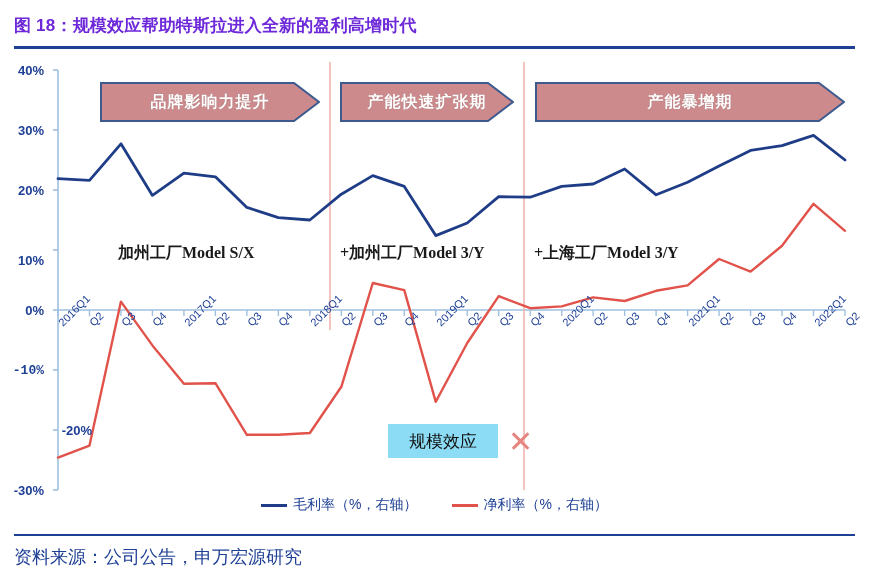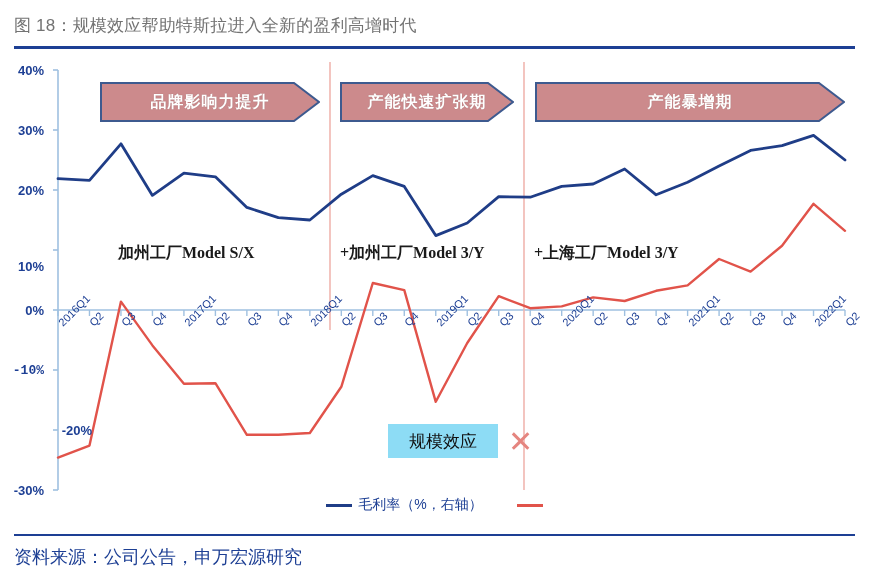--- a/index.html
+++ b/index.html
@@ -6,21 +6,21 @@
   body{
     width:869px;height:578px;background:#ffffff;
     font-family:"Liberation Sans","DejaVu Sans",sans-serif;
     overflow:hidden;position:relative;
   }
   #root{position:absolute;left:0;top:0;width:869px;height:578px;}
 
   
   .hdr{position:absolute;left:14px;top:14px;width:841px;}
   .hdr-title{
-    font-size:17px;font-weight:normal;color:#737373;letter-spacing:.2px;
+    font-size:17px;font-weight:bold;color:#6d28d9;letter-spacing:.2px;
     white-space:nowrap;
   }
   .hdr-rule{
     position:absolute;left:0;top:32px;width:841px;height:3px;background:#1d3f94;
   }
 
   
   .ftr-rule{position:absolute;left:14px;top:534px;width:841px;height:2px;background:#1d3f94;}
   .ftr-text{
     position:absolute;left:14px;top:545px;font-size:18px;color:#1d3f94;white-space:nowrap;
@@ -130,21 +130,21 @@
         <line x1="813.52" y1="310" x2="813.52" y2="316" stroke="#9fc0e0" stroke-width="1.4"></line>
         <line x1="845" y1="310" x2="845" y2="316" stroke="#9fc0e0" stroke-width="1.4"></line>
         <line x1="330" y1="62" x2="330" y2="330" stroke="#f0b6b0" stroke-width="1.6"></line>
         <line x1="524" y1="62" x2="524" y2="490" stroke="#f0b6b0" stroke-width="1.6"></line>
         <polyline points="58.00,178.60 89.48,180.40 120.96,143.80 152.44,195.40 183.92,173.20 215.40,176.80 246.88,207.40 278.36,217.60 309.84,220.00 341.32,194.20 372.80,175.60 404.28,186.40 435.76,235.60 467.24,223.00 498.72,196.60 530.20,197.20 561.68,186.40 593.16,184.00 624.64,169.00 656.12,194.80 687.60,182.20 719.08,166.00 750.56,150.40 782.04,145.60 813.52,135.40 845.00,160.00" fill="none" stroke="#1f3d87" stroke-width="2.8" stroke-linejoin="round" stroke-linecap="round"></polyline>
         <polyline points="58.00,457.60 89.48,445.60 120.96,301.60 152.44,345.40 183.92,383.80 215.40,383.20 246.88,434.80 278.36,434.80 309.84,433.00 341.32,386.80 372.80,283.00 404.28,290.20 435.76,401.80 467.24,343.00 498.72,296.20 530.20,308.20 561.68,306.40 593.16,297.40 624.64,301.00 656.12,290.80 687.60,285.40 719.08,259.00 750.56,271.60 782.04,245.80 813.52,203.80 845.00,230.80" fill="none" stroke="#e1534a" stroke-width="2.4" stroke-linejoin="round" stroke-linecap="round"></polyline>
       </svg>
   <div class="ylab" style="left: 0px; top: 70px;">40%</div>
       <div class="ylab" style="left: 0px; top: 130px;">30%</div>
       <div class="ylab" style="left: 0px; top: 190px;">20%</div>
-      <div class="ylab" style="left: 0px; top: 266px;">10%</div>
+      <div class="ylab" style="left: 0px; top: 260px;">10%</div>
       <div class="ylab" style="left: 0px; top: 310px;">0%</div>
       <div class="ylab" style="left: 0px; top: 370px; font-family: Liberation Mono, monospace;">-10%</div>
       <div class="ylab" style="left: 12px; top: 430px; margin-left: 36px;">-20%</div>
       <div class="ylab" style="left: 0px; top: 490px;">-30%</div>
       <div class="xlab long" style="left: 56px; top: 320px;">2016Q1</div>
       <div class="xlab" style="left: 87.48px; top: 320px;">Q2</div>
       <div class="xlab" style="left: 118.96px; top: 320px;">Q3</div>
       <div class="xlab" style="left: 150.44px; top: 320px;">Q4</div>
       <div class="xlab long" style="left: 181.92px; top: 320px;">2017Q1</div>
       <div class="xlab" style="left: 213.4px; top: 320px;">Q2</div>
@@ -193,18 +193,19 @@
       <div class="xmark" style="left: 508px; top: 427px;">✕</div>
     </div>
 
   <div class="legend" id="legend">
       <div class="lg-item">
         <span class="lg-swatch" style="background: rgb(31, 61, 135);"></span>
         <span class="lg-text">毛利率（%，右轴）</span>
       </div>
       <div class="lg-item">
         <span class="lg-swatch" style="background: rgb(225, 83, 74);"></span>
+        <span class="lg-text">净利率（%，右轴）</span>
       </div>
     </div>
 
   <div class="ftr-rule"></div>
   <div class="ftr-text">资料来源：公司公告，申万宏源研究</div>
 </div>
 
 </body></html>

